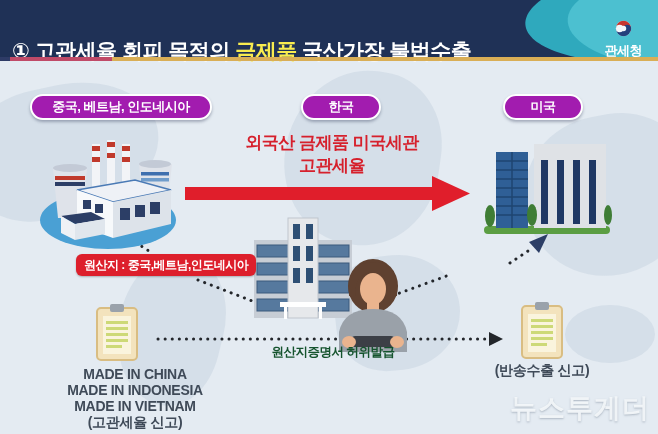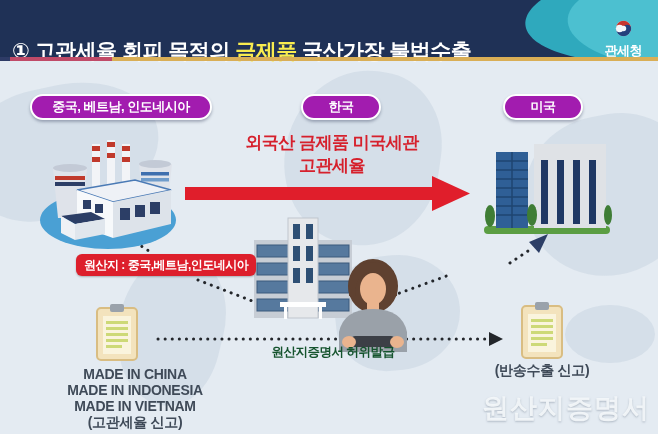--- a/index.html
+++ b/index.html
@@ -232,21 +232,21 @@
   <div class="decl" style="left:40px; top:366px; width:190px;">
     <div>MADE IN CHINA</div>
     <div>MADE IN INDONESIA</div>
     <div>MADE IN VIETNAM</div>
     <div>(고관세율 신고)</div>
   </div>
   <div class="decl" style="left:467px; top:362px; width:150px;">
     <div>(반송수출 신고)</div>
   </div>
 
-  <div class="watermark">원산지증명서</div>
+  <div class="watermark">뉴스투게더</div>
 
   <div class="header">
     <svg class="header-swoosh" width="175" height="57" viewBox="0 0 175 57">
       <path d="M 58 0 C 28 22 42 46 92 57 L 175 57 L 175 0 Z" fill="#2fa9bd"></path>
       <path d="M 96 0 C 74 18 84 42 126 57 L 175 57 L 175 0 Z" fill="#4cc0d0"></path>
     </svg>
     <div class="title">
       <span>① 고관세율 회피 목적의 </span><span class="hl">금제품</span><span> 국산가장 불법수출</span>
     </div>
     <div class="logo">

